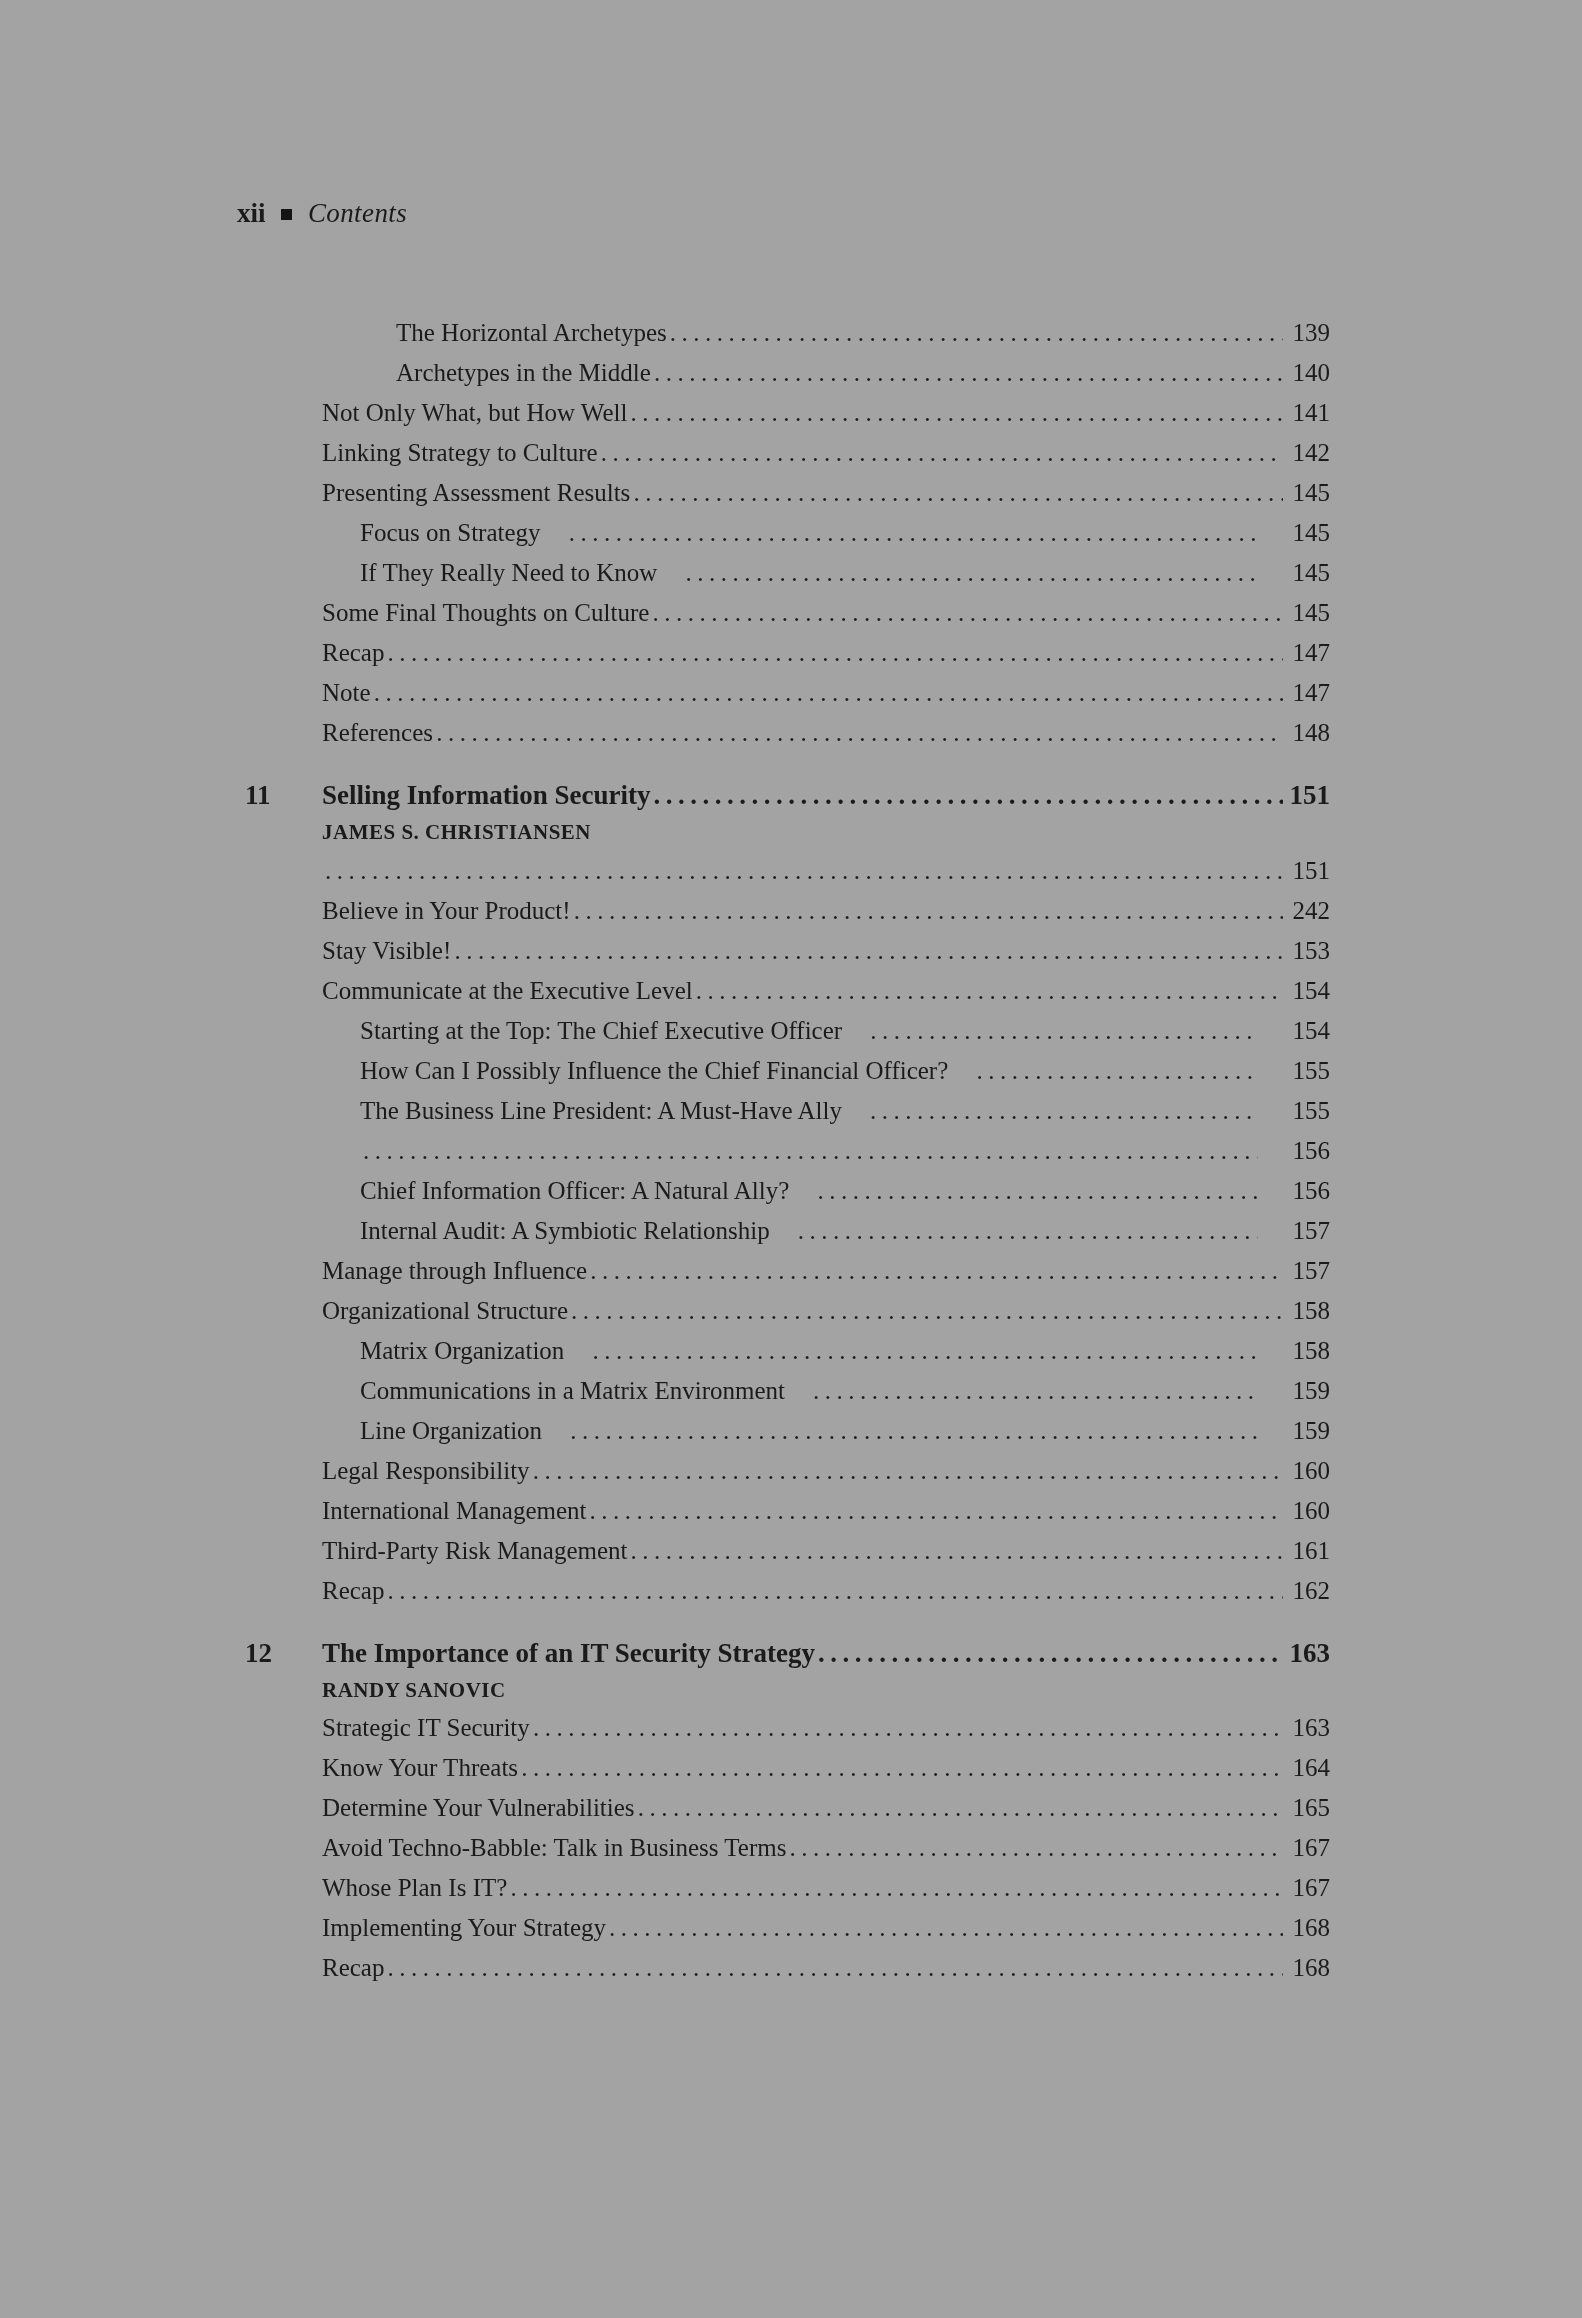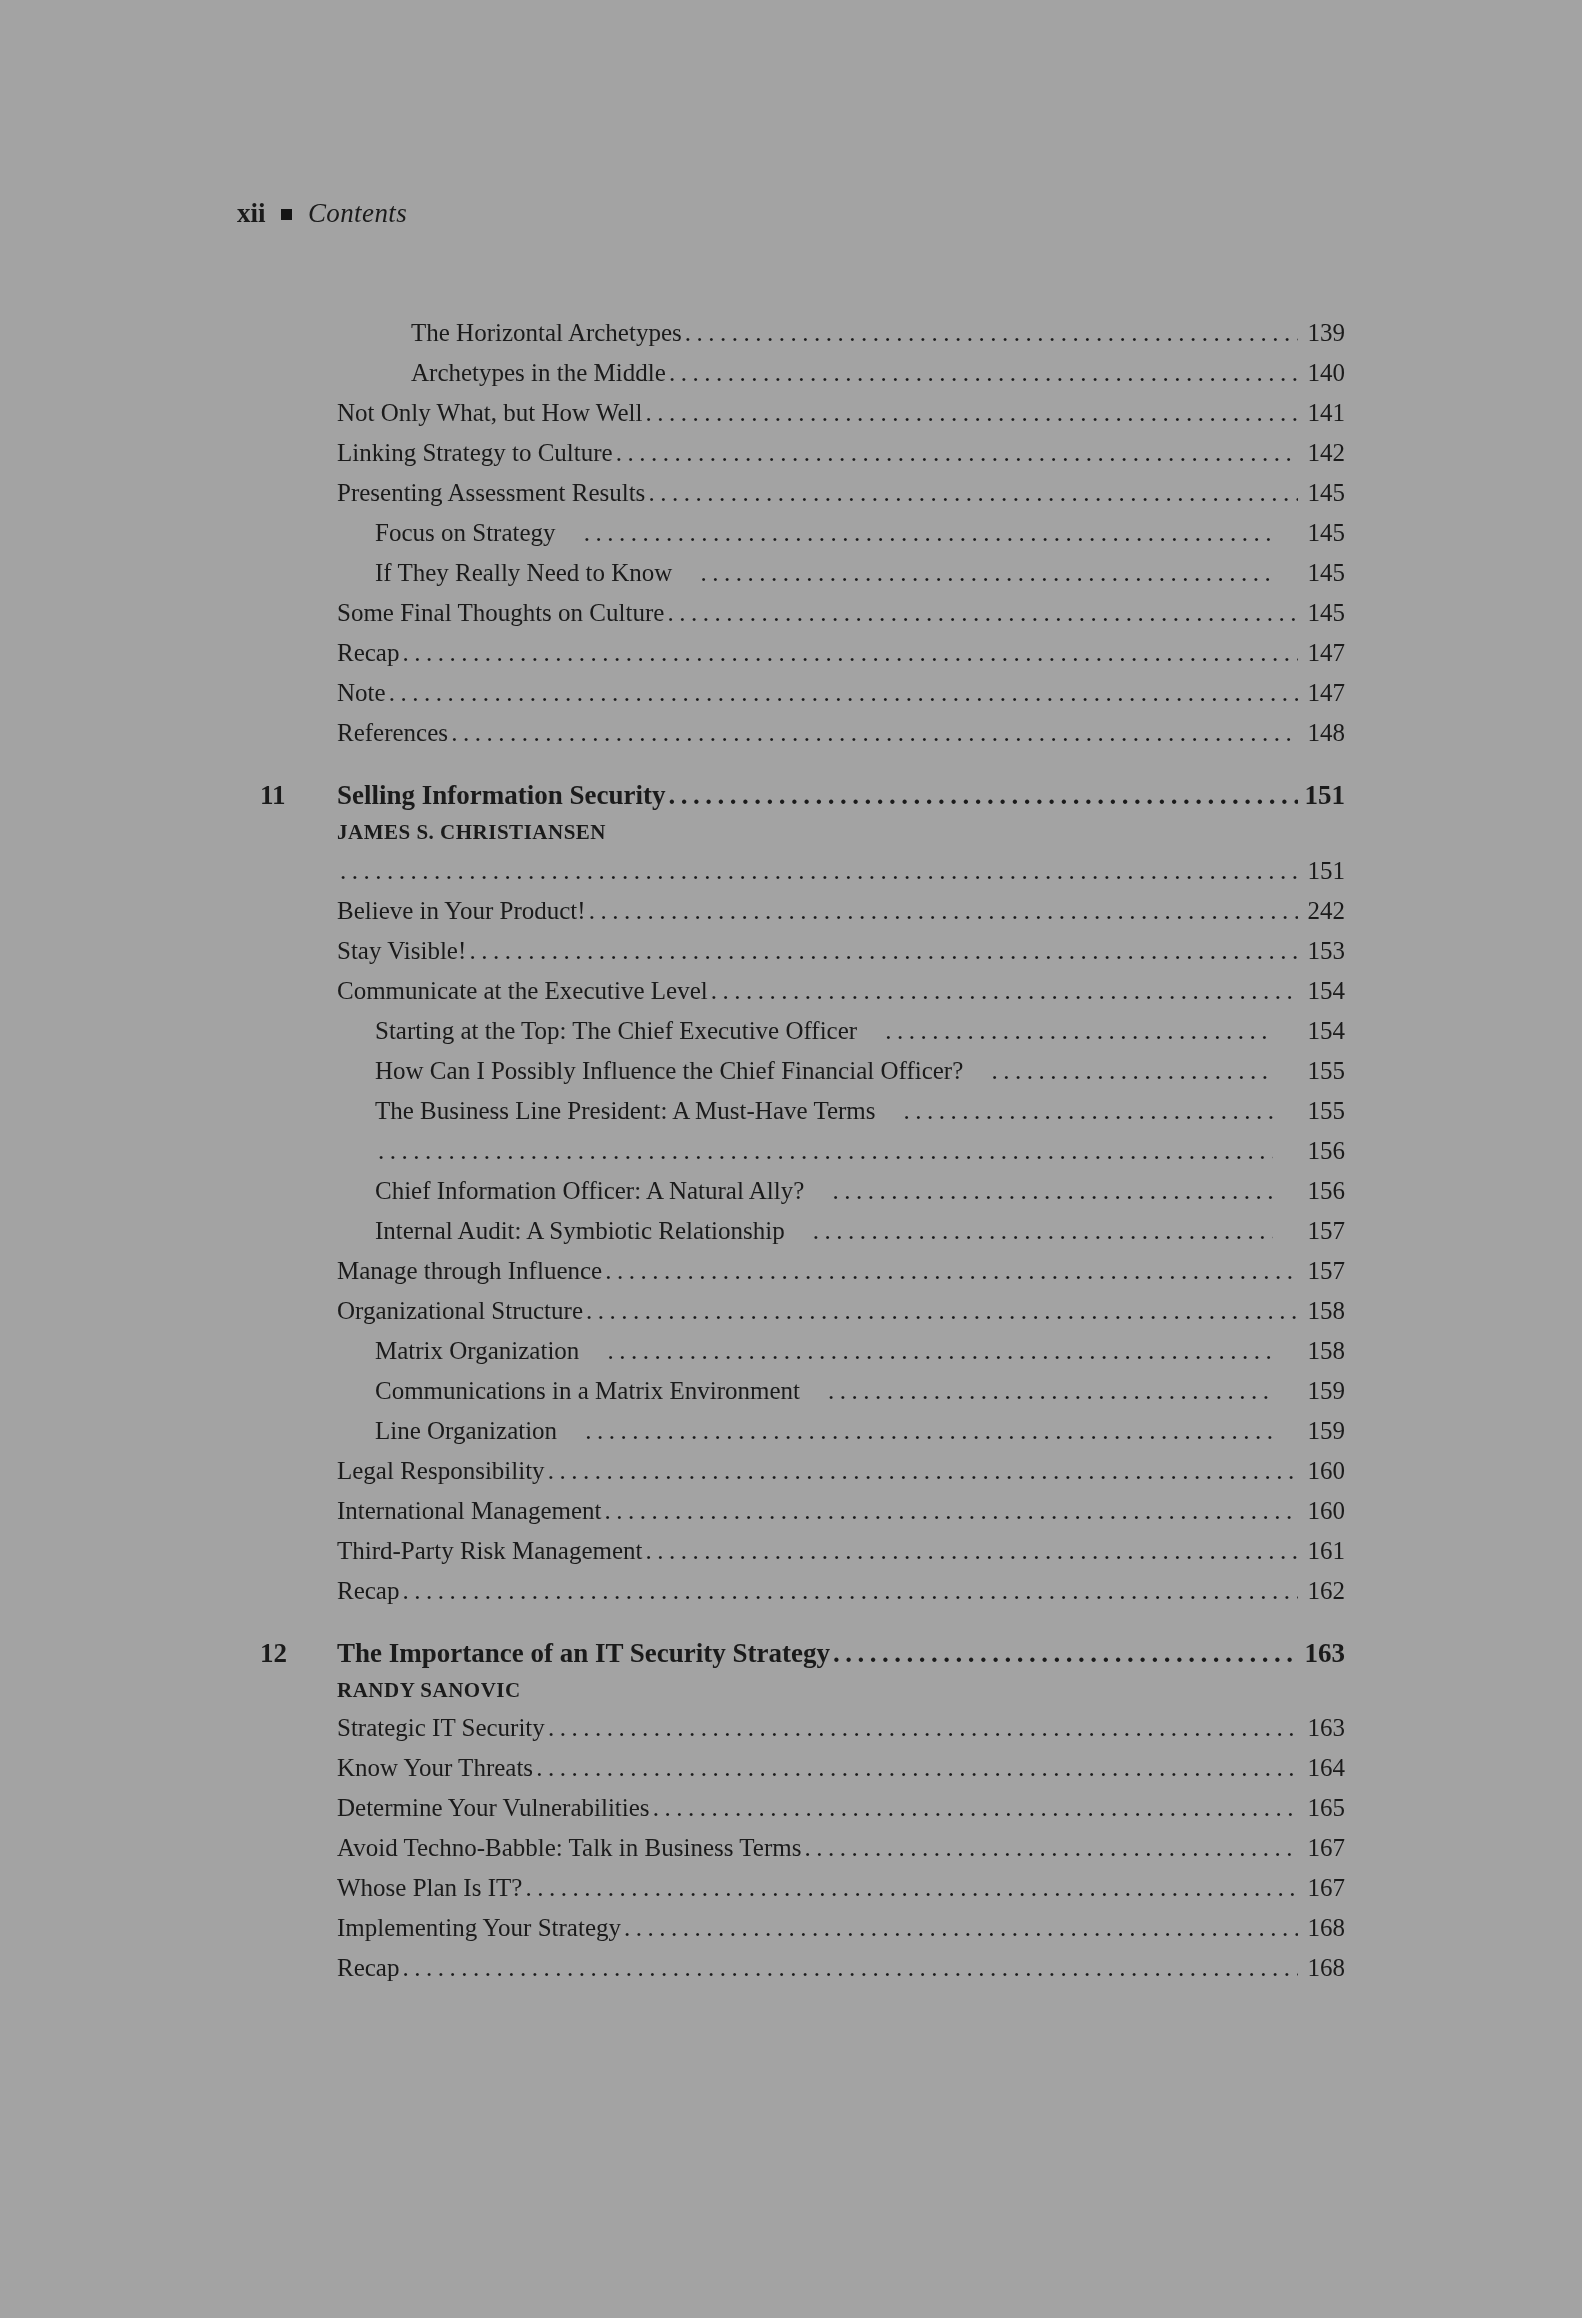--- a/index.html
+++ b/index.html
@@ -45,21 +45,21 @@
   }
   .running-title {
     font-style: italic;
     font-size: 27px;
     letter-spacing: 0.4px;
   }
 
   
   .toc {
     position: absolute;
-    left: 337px;
+    left: 322px;
     top: 313px;
     width: 1008px;
   }
   .row {
     display: flex;
     align-items: baseline;
     font-size: 25px;
     line-height: 40px;
     white-space: nowrap;
   }
@@ -205,21 +205,21 @@
         <span class="label">Starting at the Top: The Chief Executive Officer</span>
         <span class="leader"></span>
         <span class="pageno">154</span>
       </div>
       <div class="row entry indent1">
         <span class="label">How Can I Possibly Influence the Chief Financial Officer?</span>
         <span class="leader"></span>
         <span class="pageno">155</span>
       </div>
       <div class="row entry indent1">
-        <span class="label">The Business Line President: A Must-Have Terms</span>
+        <span class="label">The Business Line President: A Must-Have Ally</span>
         <span class="leader"></span>
         <span class="pageno">155</span>
       </div>
       <div class="row entry indent1">
         <span class="leader"></span>
         <span class="pageno">156</span>
       </div>
       <div class="row entry indent1">
         <span class="label">Chief Information Officer: A Natural Ally?</span>
         <span class="leader"></span>

